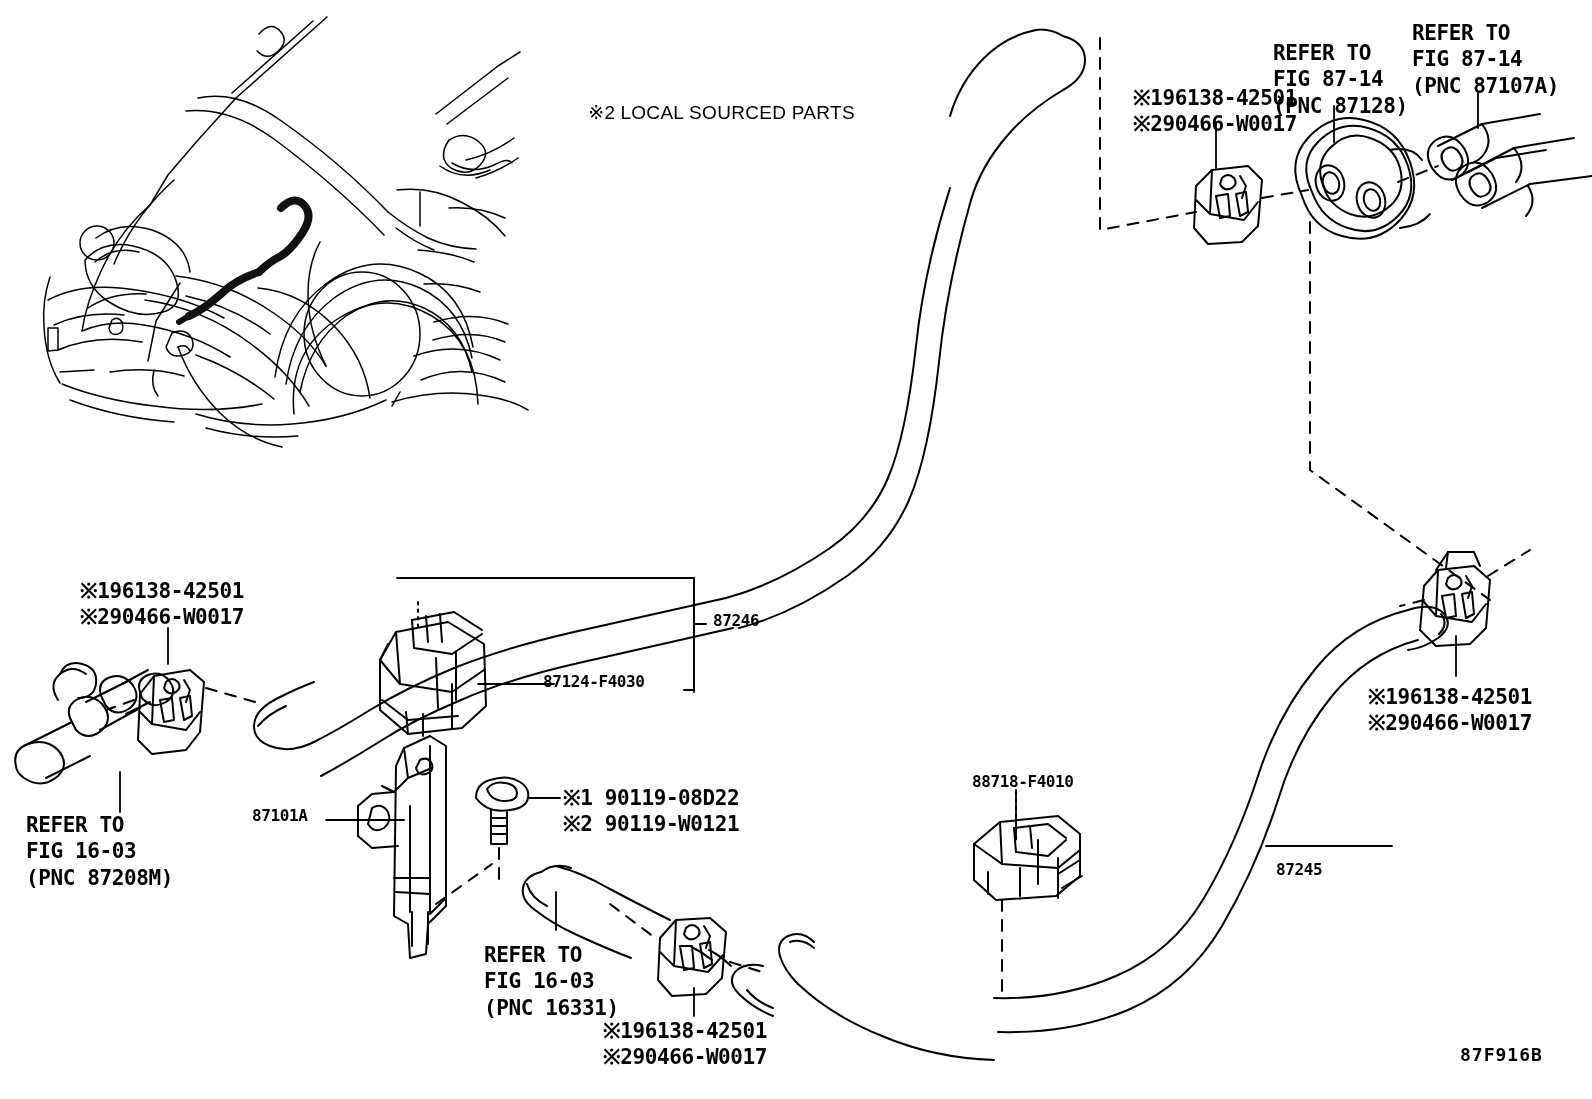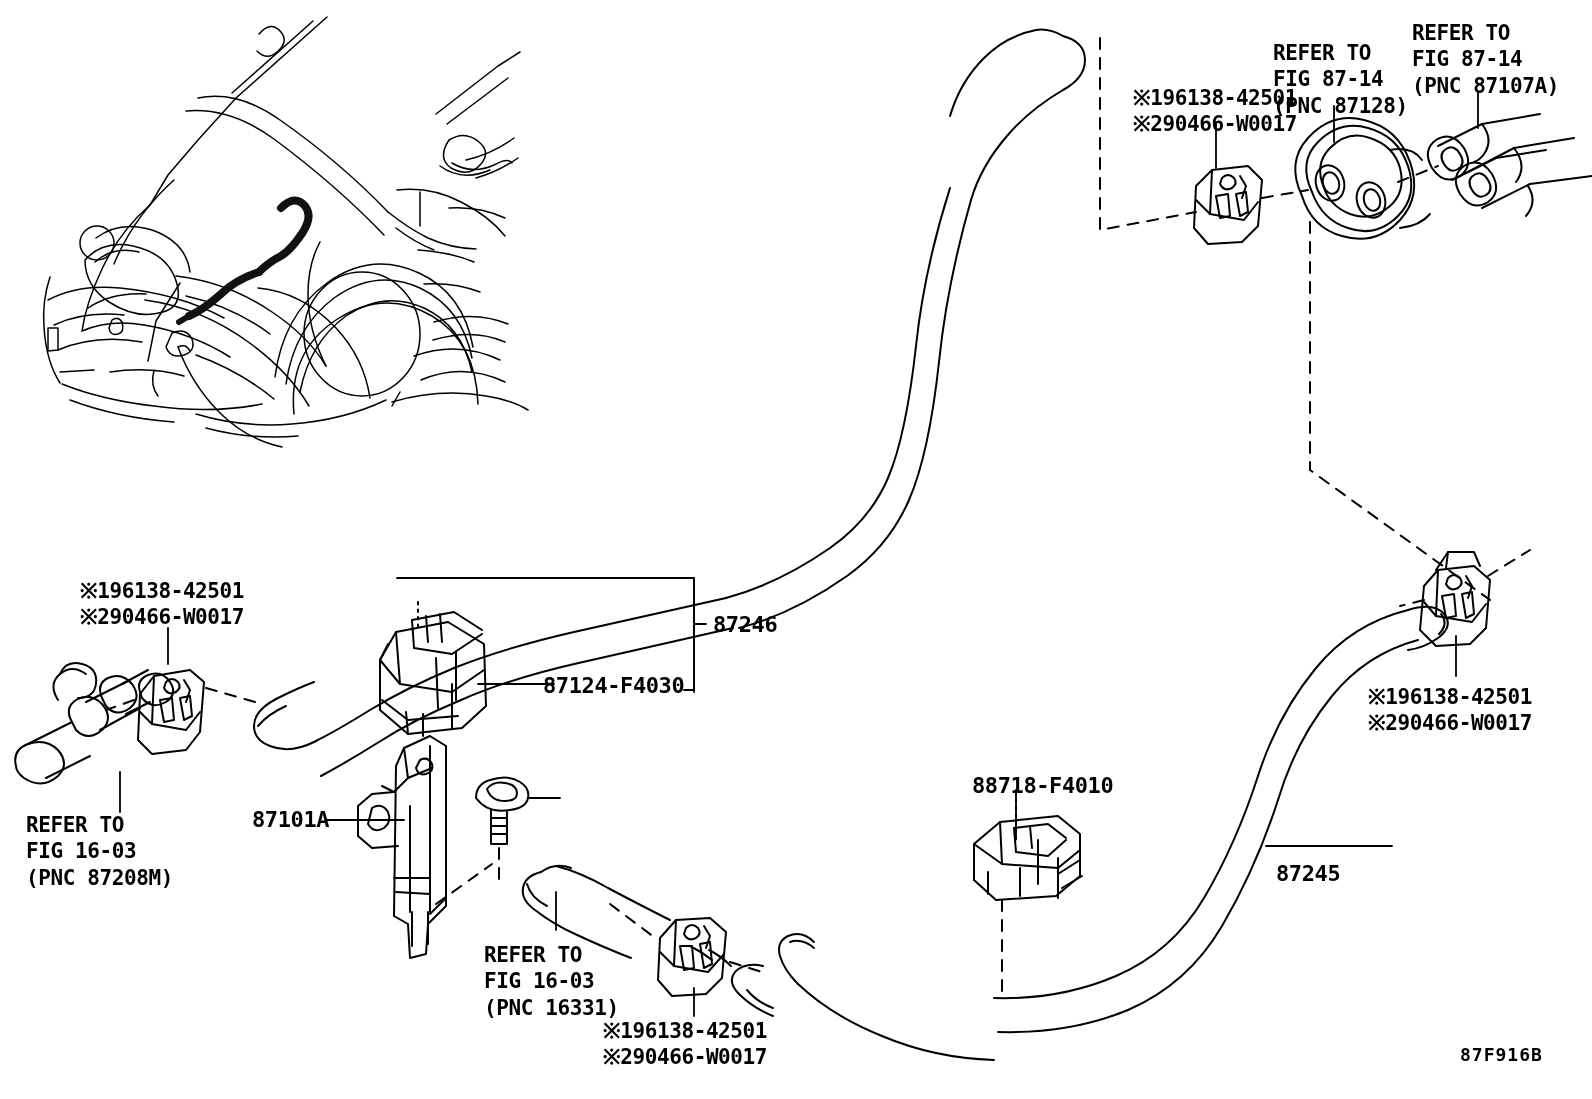--- a/index.html
+++ b/index.html
@@ -10,21 +10,21 @@
   }
   #stage{position:absolute;left:0;top:0;width:1592px;height:1099px;}
   svg.art{position:absolute;left:0;top:0;width:1592px;height:1099px;overflow:visible;}
   .lbl{position:absolute;white-space:pre;font-family:"DejaVu Sans Mono","Liberation Mono",monospace;
        font-weight:bold;color:#000;line-height:1.26;letter-spacing:-0.4px;}
   .legend{position:absolute;white-space:pre;font-family:"Liberation Sans","DejaVu Sans",sans-serif;
        font-weight:normal;color:#000;line-height:1.55;font-size:19px;letter-spacing:0.3px;}
   .code{position:absolute;white-space:pre;font-family:"DejaVu Sans Mono","Liberation Mono",monospace;
        font-size:18px;color:#000;letter-spacing:1px;font-weight:bold;}
   .f21{font-size:21px;}
-  .f22{font-size:22px;}
+  .f22{font-size:16px;}
 </style>
 </head>
 <body>
 
 <div id="stage">
 
   <svg class="art" viewBox="0 0 1592 1099">
     <g fill="none" stroke="#000" stroke-width="1.7" stroke-linecap="round" stroke-linejoin="round">
 
       <g stroke-width="1.5">
@@ -358,20 +358,23 @@
       </g>
 
       <g stroke-width="2" stroke-dasharray="2.5 5">
         <path d="M418 602 L418 628"></path>
         <path d="M1016 792 L1016 840"></path>
       </g>
 
     </g>
   </svg>
 
+  <div class="legend" style="left:566px;top:69px;">
+    <span>※2</span><span style="display:inline-block;width:5px;"></span><span>LOCAL SOURCED PARTS</span>
+  </div>
 
   <div class="lbl f21" style="left:1133px;top:85px;">※196138-42501
 ※290466-W0017</div>
 
   <div class="lbl f21" style="left:1273px;top:40px;text-align:left;">REFER TO
 FIG 87-14
 (PNC 87128)</div>
 
   <div class="lbl f21" style="left:1412px;top:20px;">REFER TO
 FIG 87-14
@@ -383,20 +386,22 @@
   <div class="lbl f21" style="left:26px;top:812px;">REFER TO
 FIG 16-03
 (PNC 87208M)</div>
 
   <div class="lbl f22" style="left:713px;top:611px;">87246</div>
 
   <div class="lbl f22" style="left:543px;top:672px;">87124-F4030</div>
 
   <div class="lbl f22" style="left:252px;top:806px;">87101A</div>
 
+  <div class="lbl f21" style="left:563px;top:785px;">※1 90119-08D22
+※2 90119-W0121</div>
 
   <div class="lbl f21" style="left:484px;top:942px;">REFER TO
 FIG 16-03
 (PNC 16331)</div>
 
   <div class="lbl f21" style="left:603px;top:1018px;">※196138-42501
 ※290466-W0017</div>
 
   <div class="lbl f21" style="left:1368px;top:684px;">※196138-42501
 ※290466-W0017</div>

